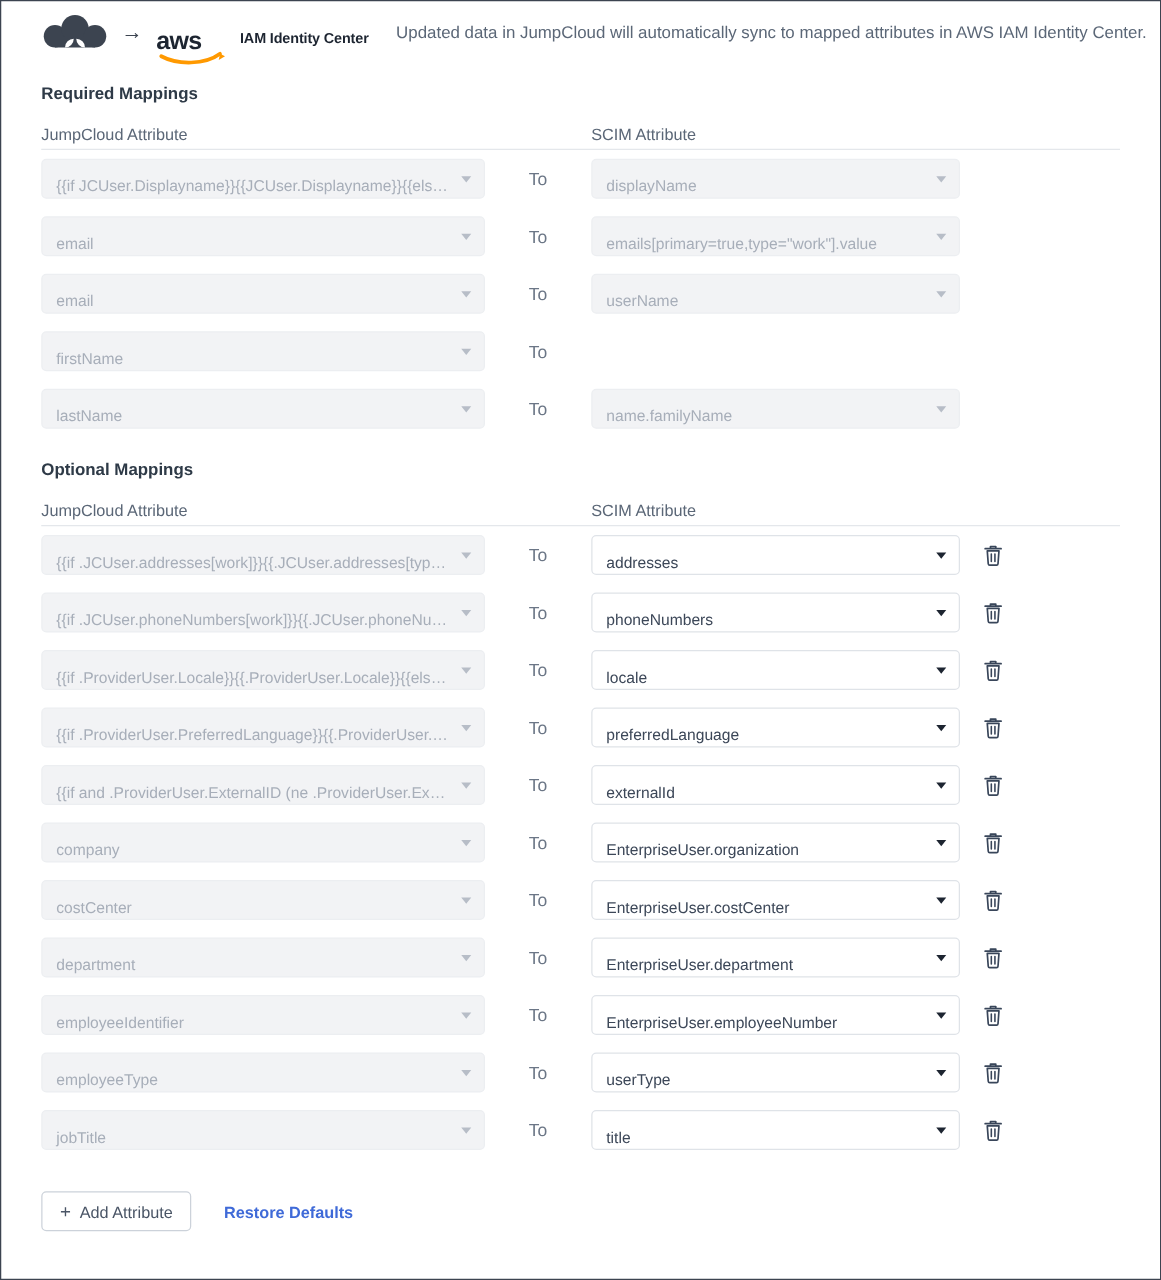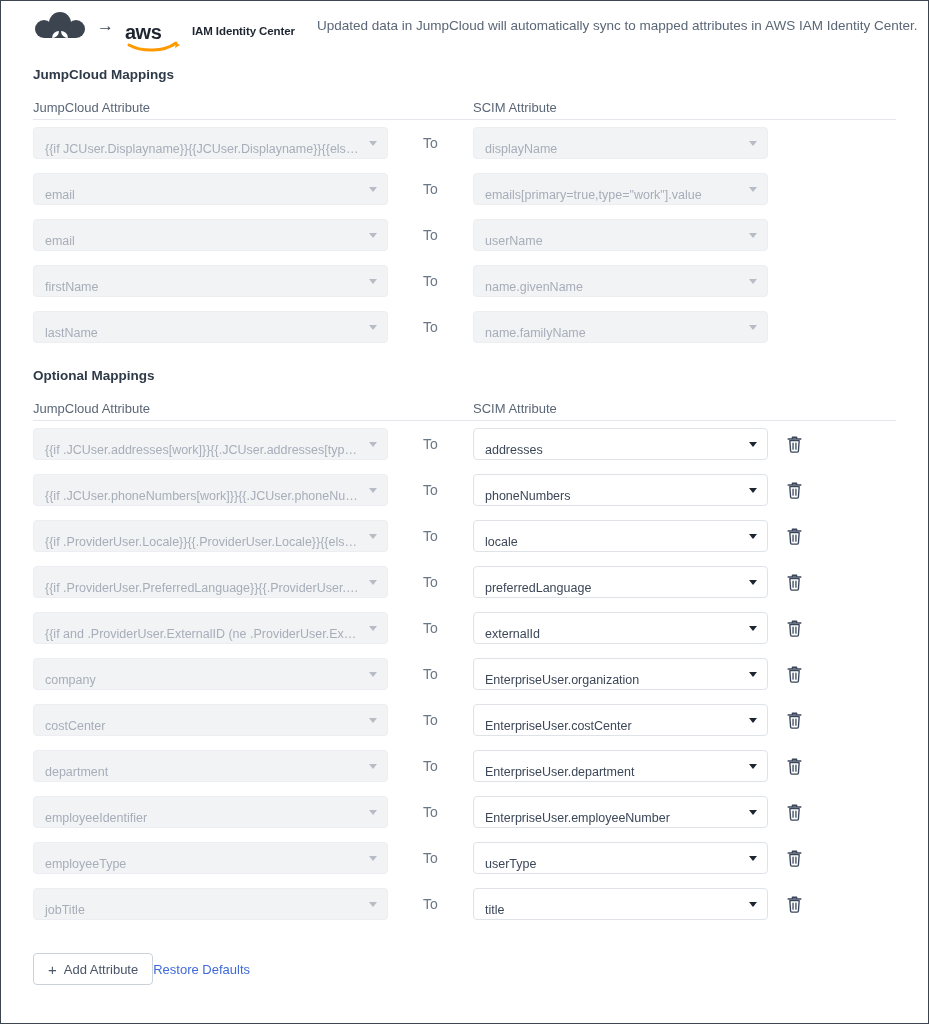--- a/index.html
+++ b/index.html
@@ -157,22 +157,23 @@
     background: #fff;
     border: 1px solid #ccd2da;
     border-radius: 4px;
     font-size: 13px;
     color: #4a5566;
     cursor: pointer;
     font-family: inherit;
   }
   .btn-add .plus { font-size: 15px; line-height: 1; color: #4a5566; }
   .link-restore {
+    margin-left: 26px;
     font-size: 13px;
-    font-weight: normal;
+    font-weight: bold;
     color: #3f6ad8;
     text-decoration: none;
     cursor: pointer;
   }
 </style>
 </head>
 <body>
 
 <div class="page">
 
@@ -203,21 +204,21 @@
           <path d="M52 23 l-1 5 l5 -3 z" fill="#ff9900"></path>
         </svg>
       </span>
       <span class="aws-sub">IAM Identity Center</span>
     </span>
 
     <span class="header-note">Updated data in JumpCloud will automatically sync to mapped attributes in AWS IAM Identity Center.</span>
   </div>
 
   <div class="section">
-    <div class="section-title">JumpCloud Mappings</div>
+    <div class="section-title">Required Mappings</div>
     <div class="col-head-row">
       <div class="col-head left">JumpCloud Attribute</div>
       <div class="col-head right">SCIM Attribute</div>
     </div>
     <div id="required-rows">
         <div class="map-row">
           <div class="cell-left">
             <div class="sel disabled">{{if JCUser.Displayname}}{{JCUser.Displayname}}{{else}}{{i...<span class="caret"></span></div>
           </div>
           <div class="cell-to">To</div>
@@ -244,23 +245,20 @@
           <div class="cell-right">
             <div class="sel disabled">userName<span class="caret"></span></div>
           </div>
           <div class="cell-del"></div>
         </div>
         <div class="map-row">
           <div class="cell-left">
             <div class="sel disabled">firstName<span class="caret"></span></div>
           </div>
           <div class="cell-to">To</div>
-          <div class="cell-right">
-            <div class="sel disabled">name.givenName<span class="caret"></span></div>
-          </div>
           <div class="cell-del"></div>
         </div>
         <div class="map-row">
           <div class="cell-left">
             <div class="sel disabled">lastName<span class="caret"></span></div>
           </div>
           <div class="cell-to">To</div>
           <div class="cell-right">
             <div class="sel disabled">name.familyName<span class="caret"></span></div>
           </div>

